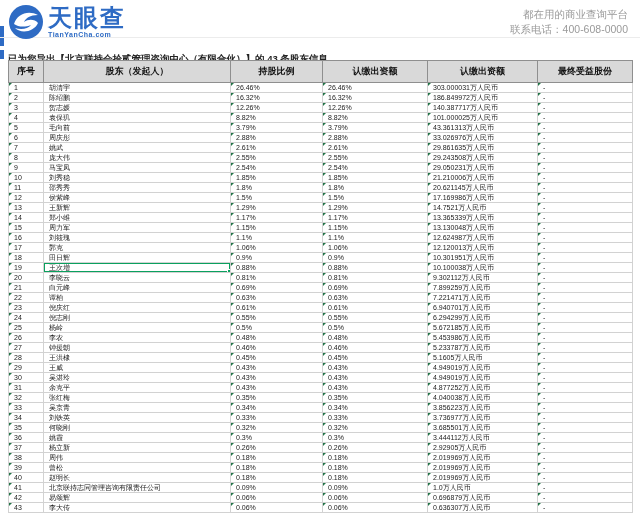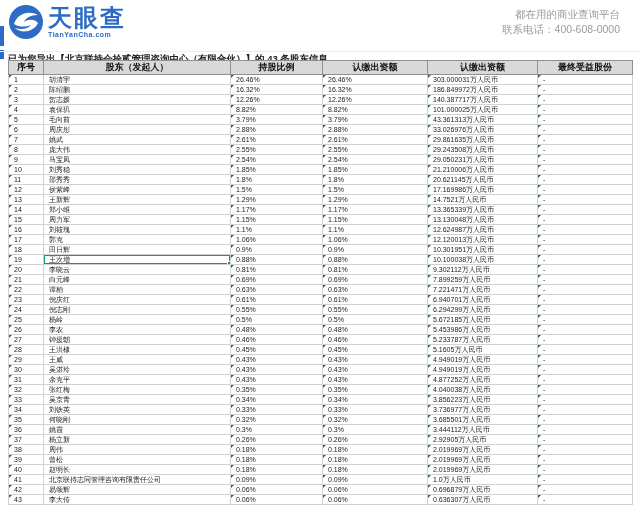--- a/index.html
+++ b/index.html
@@ -9,38 +9,38 @@
     background:#ffffff; color:#1a1a1a; overflow:hidden;
   }
   .page { position:relative; width:640px; height:517px; background:#fff; }
 
   
   .edge-bar { position:absolute; left:0; width:4px; background:var(--brand-blue,#2e6bc4); }
   .edge-bar.b1 { top:26px; height:20px; }
   .edge-bar.b2 { top:50px; height:9px; }
 
   
-  .hdr { position:absolute; top:0; left:0; width:640px; height:52px; border-bottom:1px solid #ececec; }
+  .hdr { position:absolute; top:0; left:0; width:640px; height:38px; border-bottom:1px solid #ececec; }
   .logo { position:absolute; top:4px; left:8px; display:flex; align-items:center; }
   .logo-icon { width:36px; height:36px; }
   .logo-txt { margin-left:4px; }
   .logo-name { font-size:24px; font-weight:bold; color:var(--brand-blue,#2e6bc4); letter-spacing:2px; line-height:24px; }
   .logo-domain { font-size:7px; font-weight:bold; color:var(--brand-blue,#2e6bc4); letter-spacing:0.5px; margin-top:1px; }
-  .hdr-right { position:absolute; top:7px; right:20px; text-align:right; color:#9a9a9a; }
+  .hdr-right { position:absolute; top:7px; right:12px; text-align:right; color:#9a9a9a; }
   .tagline { font-size:10.5px; line-height:15px; }
   .phone { font-size:10.5px; line-height:15px;text-align:center; }
 
   
   .notice { position:absolute; top:45px; left:8px; font-size:9.5px; font-weight:bold; color:#222;margin-top:8px; }
 
   
   table.sheet { position:absolute; top:60px; left:8px; width:624px; border-collapse:collapse; table-layout:fixed; }
   .sheet thead td {
     background:var(--header-bg,#d9d9d9); font-weight:bold; font-size:9px; color:#111;
-    height:14px; text-align:center; border:1px solid #8f8f8f; padding:0;
+    height:22px; text-align:center; border:1px solid #8f8f8f; padding:0;
   }
   .sheet tbody td {
     position:relative; height:8.95px; font-size:7px; line-height:9px;
     border:1px solid #d2d2d2; padding:0 0 0 3px; white-space:nowrap; overflow:hidden;
     color:#1a1a1a;
   }
   .sheet tbody td .tri {
     position:absolute; top:0; left:0; width:0; height:0;
     border-left:3.5px solid var(--tri-green,#217346);
     border-bottom:3.5px solid transparent;

